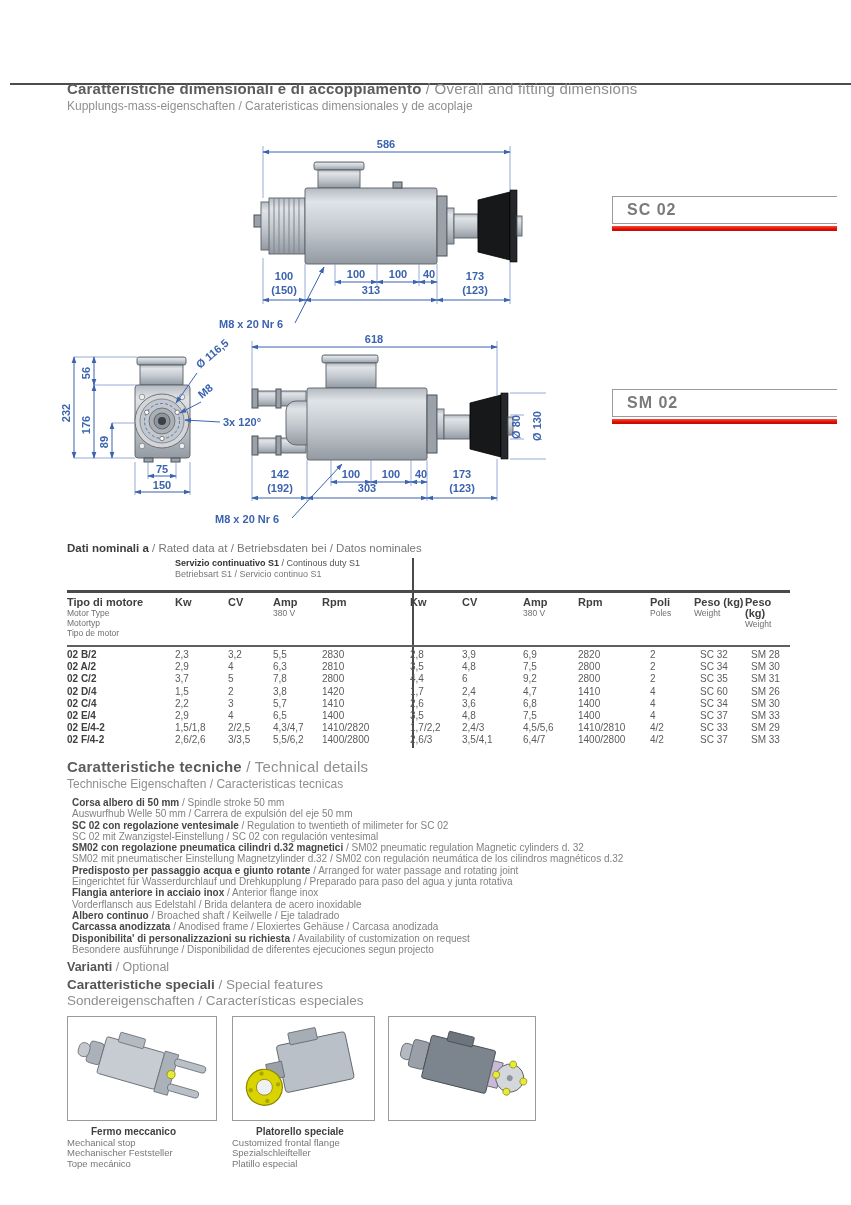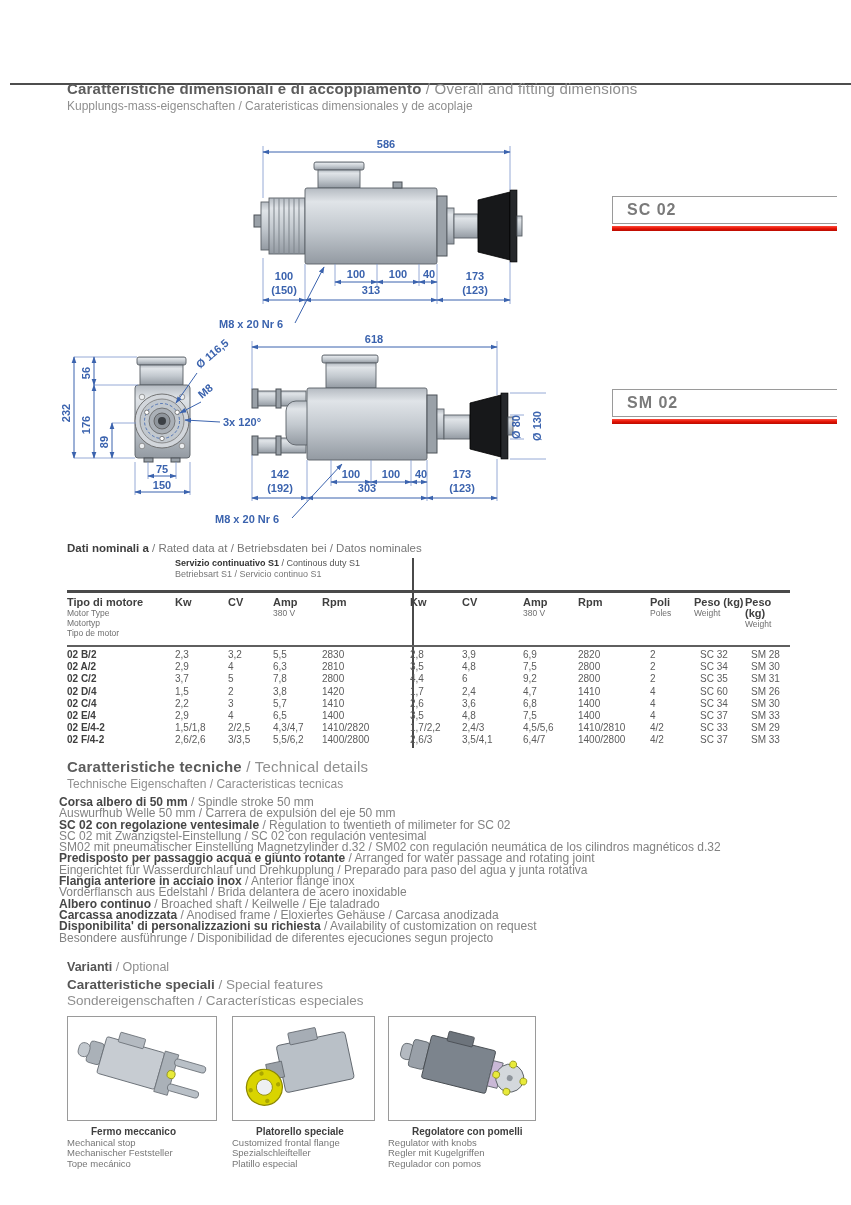--- a/index.html
+++ b/index.html
@@ -42,21 +42,21 @@
   .grid12{display:grid;grid-template-columns:108px 53px 45px 49px 88px 52px 61px 55px 72px 44px 51px 49px;}
   .thead{position:absolute;left:67px;top:597px;}
   .thead .h{font-size:11px;font-weight:bold;color:#3f3f3f;line-height:11px;}
   .thead .hs{font-size:8.5px;font-weight:normal;color:#6f6f6f;line-height:10px;}
   .rows{position:absolute;left:67px;top:649px;}
   .trow{height:12.2px;font-size:10px;line-height:12.2px;color:#5c5c5c;white-space:nowrap;}
   .trow .motor{font-weight:bold;color:#3f3f3f;}
   .trow .wcol{padding-left:6px;}
 
   
-  .tech-items{position:absolute;left:59px;top:797px;font-size:12px;line-height:11.3px;color:#828282;}
+  .tech-items{position:absolute;left:72px;top:797px;font-size:10px;line-height:11.3px;color:#828282;}
   .tech-items .b{font-weight:bold;color:#474747;}
   .tl2:empty{display:none;}
 
   
   .varianti{position:absolute;left:67px;top:960px;font-size:12.5px;line-height:15px;color:#8f8f8f;}
   .varianti .b{font-weight:bold;color:#555;}
   .special1{position:absolute;left:67px;top:977px;font-size:13.5px;color:#8f8f8f;}
   .special1 .b{font-weight:bold;color:#555;}
   .special2{position:absolute;left:67px;top:993px;font-size:13.5px;color:#8f8f8f;}
 
@@ -427,20 +427,23 @@
         </div>
         <div class="tl2">Auswurfhub Welle 50 mm / Carrera de expulsión del eje 50 mm</div>
       </div>
       <div class="tech-item">
         <div class="tl1">
           <span class="b">SC 02 con regolazione ventesimale</span><span> / Regulation to twentieth of milimeter for SC 02</span>
         </div>
         <div class="tl2">SC 02 mit Zwanzigstel-Einstellung / SC 02 con regulación ventesimal</div>
       </div>
       <div class="tech-item">
+        <div class="tl1">
+          <span class="b">SM02 con regolazione pneumatica cilindri d.32 magnetici</span><span> / SM02 pneumatic regulation Magnetic cylinders d. 32</span>
+        </div>
         <div class="tl2">SM02 mit pneumatischer Einstellung Magnetzylinder d.32 / SM02 con regulación neumática de los cilindros magnéticos d.32</div>
       </div>
       <div class="tech-item">
         <div class="tl1">
           <span class="b">Predisposto per passaggio acqua e giunto rotante</span><span> / Arranged for water passage and rotating joint</span>
         </div>
         <div class="tl2">Eingerichtet für Wasserdurchlauf und Drehkupplung / Preparado para paso del agua y junta rotativa</div>
       </div>
       <div class="tech-item">
         <div class="tl1">
@@ -528,20 +531,14 @@
     <div>Mechanical stop</div>
     <div>Mechanischer Feststeller</div>
     <div>Tope mecánico</div>
   </div>
   <div class="caption" style="left:232px;">
     <div class="cap-title">Platorello speciale</div>
     <div>Customized frontal flange</div>
     <div>Spezialschleifteller</div>
     <div>Platillo especial</div>
   </div>
-  <div class="caption" style="left:388px;">
-    <div class="cap-title">Regolatore con pomelli</div>
-    <div>Regulator with knobs</div>
-    <div>Regler mit Kugelgriffen</div>
-    <div>Regulador con pomos</div>
-  </div>
 
 </div>
 
 </body></html>

